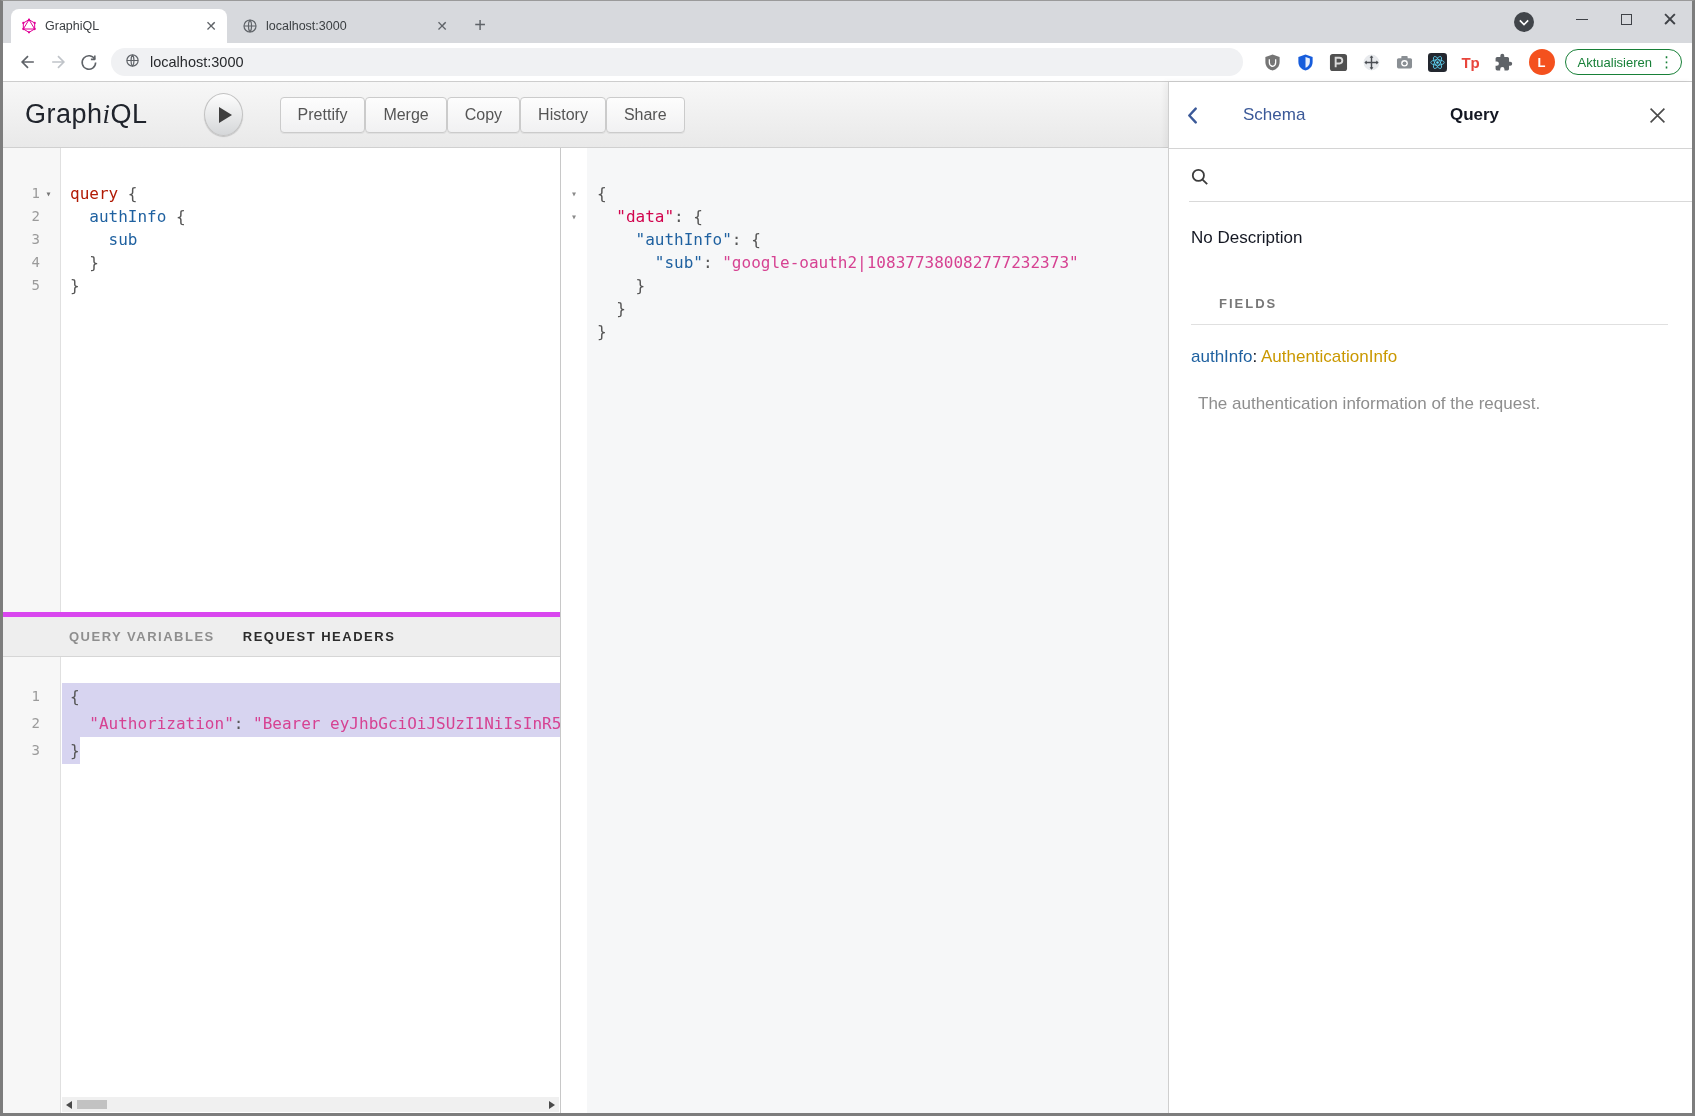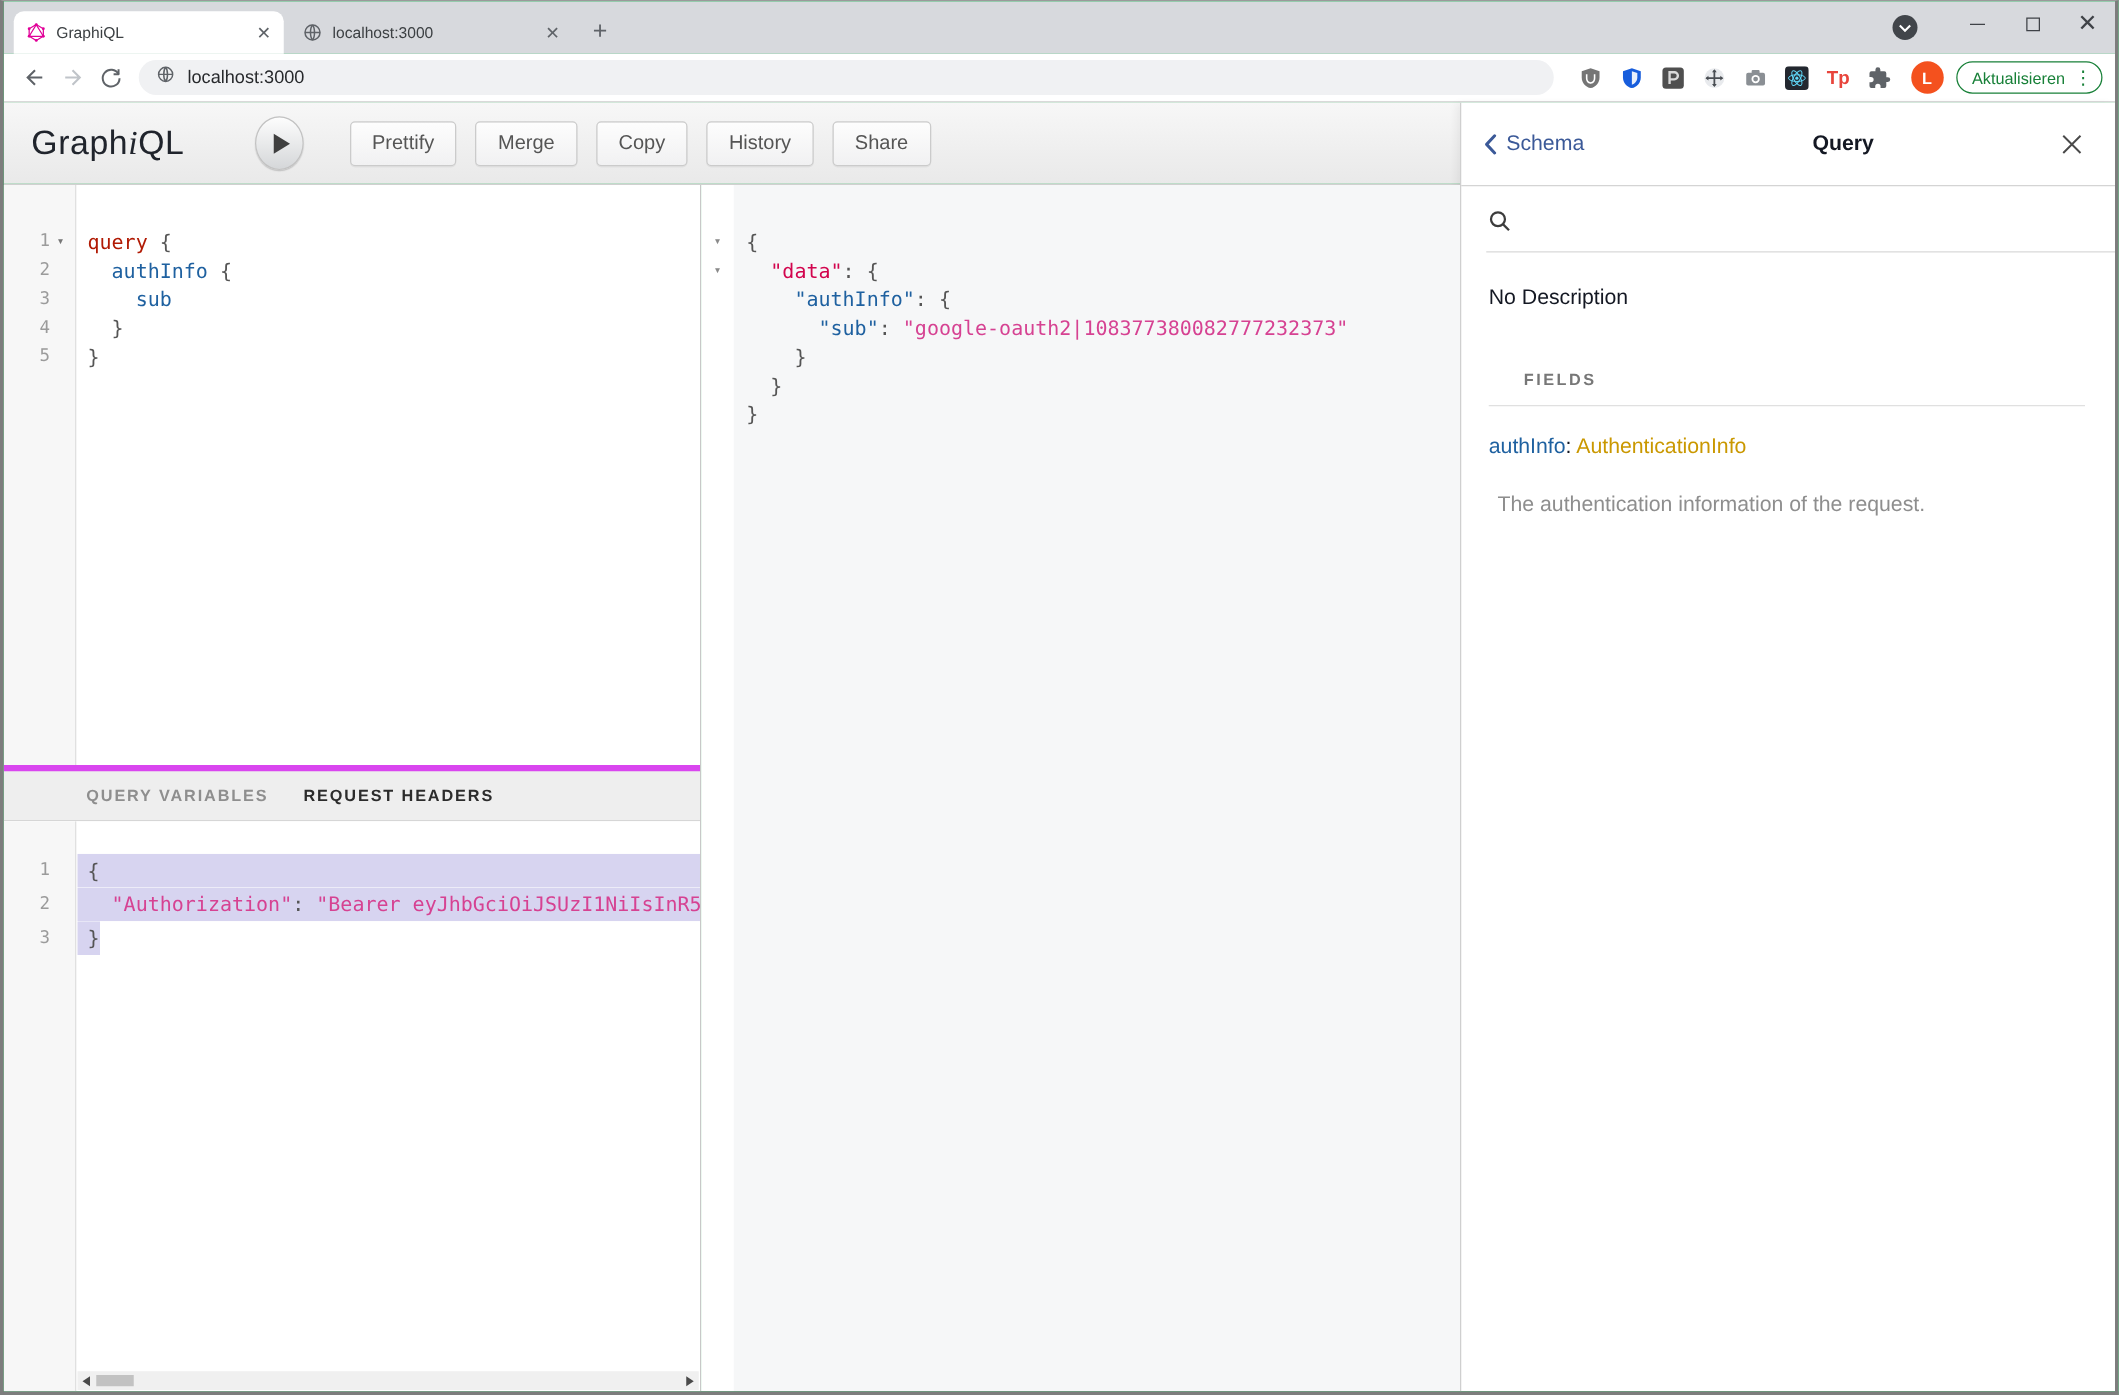--- a/index.html
+++ b/index.html
@@ -49,21 +49,21 @@
 
   
   .topbar { height:66px; flex:none; background:linear-gradient(#f7f7f7,#e9e9e9); border-bottom:1px solid #d0d0d0;
             display:flex; align-items:center; padding-left:22px; }
   .logo { font-size:27px; color:#20242c; letter-spacing:0.5px; }
   .logo .logo-i { font-family:"Liberation Serif", serif; font-style:italic; }
   .playbtn { width:39px; height:43px; border-radius:50%; margin-left:56px; border:1px solid #c2c2c2;
              background:linear-gradient(#fdfdfd,#d5d7d9); box-shadow:0 1px 1px rgba(0,0,0,0.18);
              display:flex; align-items:center; justify-content:center; flex:none; }
   .play-tri { width:0; height:0; border-left:13px solid #3f3f3f; border-top:8px solid transparent; border-bottom:8px solid transparent; margin-left:4px; }
-  .tb-btn { height:36px; margin-left:15px; padding:0 17px; font-size:16px; color:#555; background:linear-gradient(#fdfdfd,#f1f1f2);
+  .tb-btn { height:36px; padding:0 17px; font-size:16px; color:#555; background:linear-gradient(#fdfdfd,#f1f1f2);
             border:1px solid #cbcbcb; border-radius:4px; box-shadow:0 1px 0 rgba(0,0,0,0.05);
             display:flex; align-items:center; font-family:"Liberation Sans", sans-serif; }
   .tb-btn:first-of-type { margin-left:37px; }
 
   
   .main-split { flex:1; display:flex; min-height:0; }
   .left-pane { width:558px; flex:none; border-right:1px solid #c8c8c8; display:flex; flex-direction:column; background:#fff; }
 
   
   .cm { position:relative; overflow:hidden; font-family:"DejaVu Sans Mono","Liberation Mono",monospace; font-size:16px; }
@@ -103,21 +103,21 @@
   .response-pane { flex:1; background:#f6f7f8; padding-top:34px; min-width:0; }
   .response-pane .gutter-bg { width:26px; background:#fff; border-right:none; }
   .response-pane .cm-line { height:23px; line-height:23px; }
   .foldcol { width:26px; flex:none; text-align:center; color:#8a8a8a; font-size:10px; }
   .response-pane .code { padding-left:10px; }
 
   
   .doc { width:524px; flex:none; background:#fff; border-left:1px solid #cfcfcf; box-shadow:-3px 0 6px rgba(0,0,0,0.05);
          display:flex; flex-direction:column; }
   .doc-titlebar { height:67px; flex:none; border-bottom:1px solid #d4d4d4; display:flex; align-items:center; padding:0 26px 0 18px; position:relative; }
-  .doc-back { display:flex; align-items:center; color:#3b5998; font-size:17px; }
+  .doc-back { display:flex; align-items:center; color:#3b5998; font-size:17px;gap:38px; }
   .doc-back svg { margin-right:7px; }
   .doc-title { position:absolute; left:calc(50% + 44px); transform:translateX(-50%); font-size:17px; font-weight:bold; color:#141823; }
   .doc-close { margin-left:auto; display:flex; align-items:center; }
   .doc-search { margin-left:20px; border-bottom:1px solid #d9d9d9; display:flex; align-items:center; padding:19px 0 15px 2px; }
   .doc-search input { border:none; outline:none; font-size:17px; color:#333; margin-left:12px; width:380px;
                       font-family:"Liberation Sans", sans-serif; background:transparent; }
   .doc-search input::placeholder { color:#a0a0a0; }
   .doc-body { padding:26px 24px 0 22px; font-size:17px; }
   .no-desc { color:#141823; margin-bottom:48px; }
   .fields-label { font-size:13px; font-weight:bold; letter-spacing:2px; color:#777; margin-bottom:13px;padding-left:28px; }

